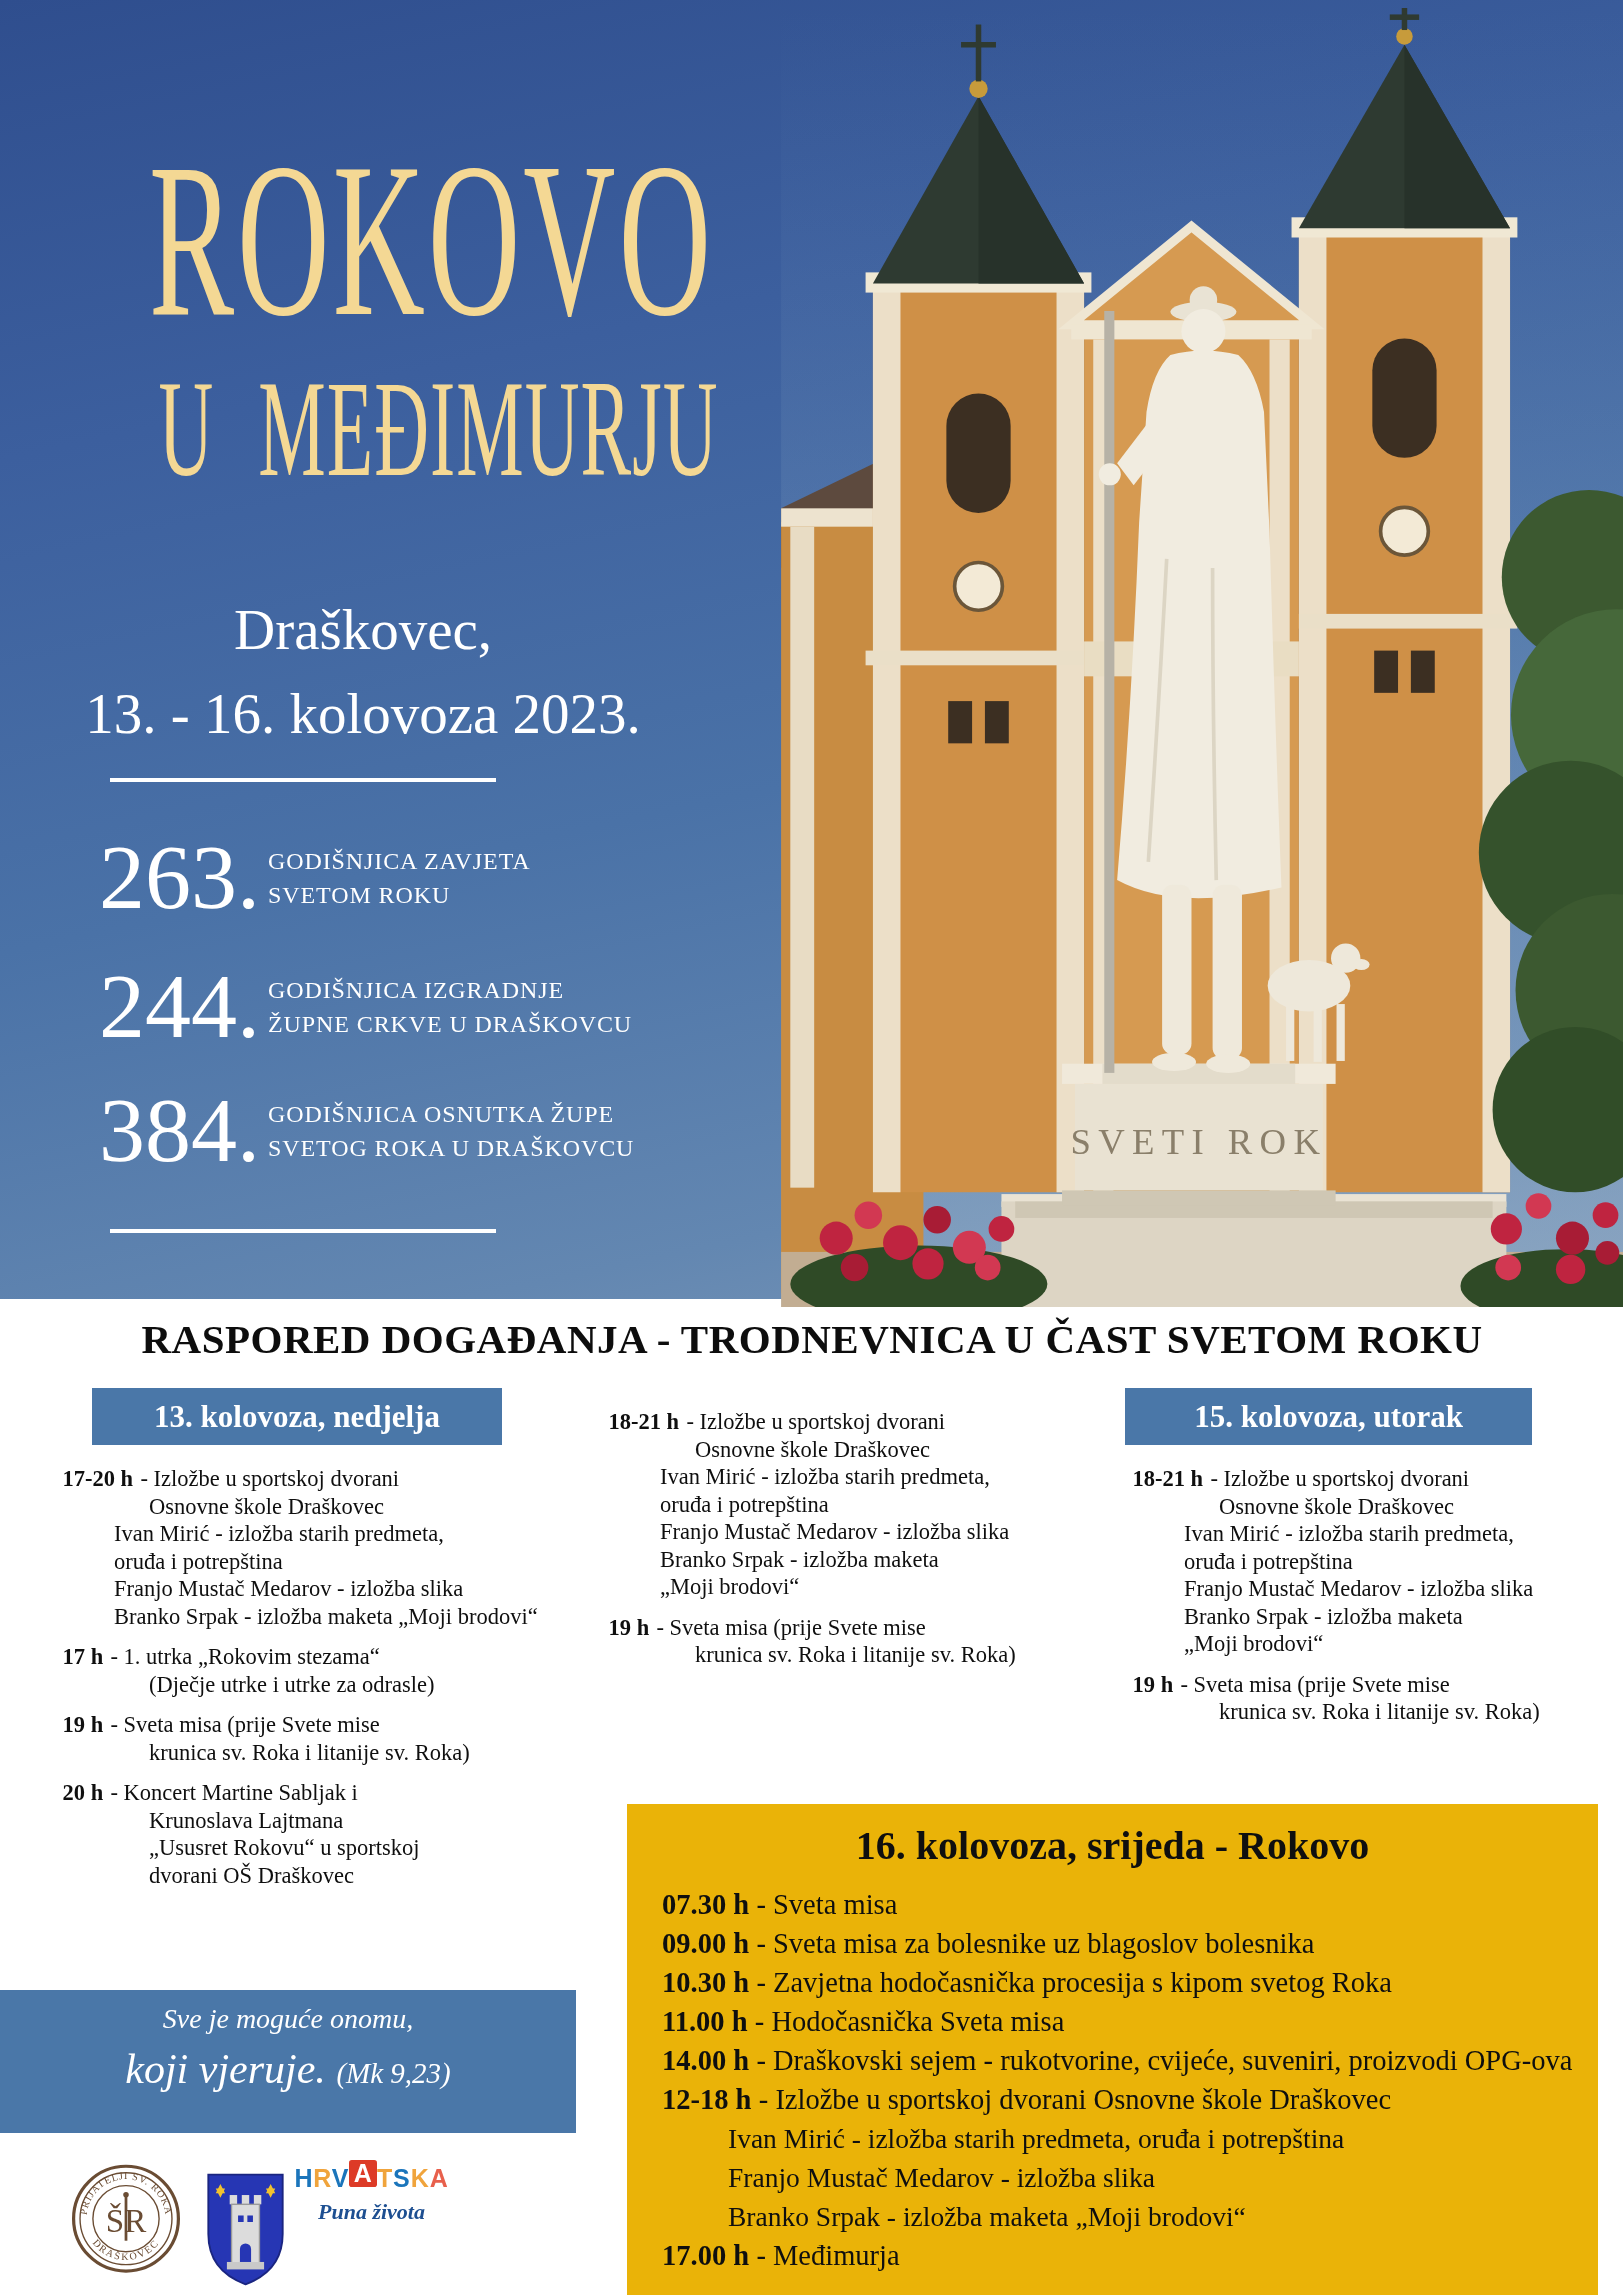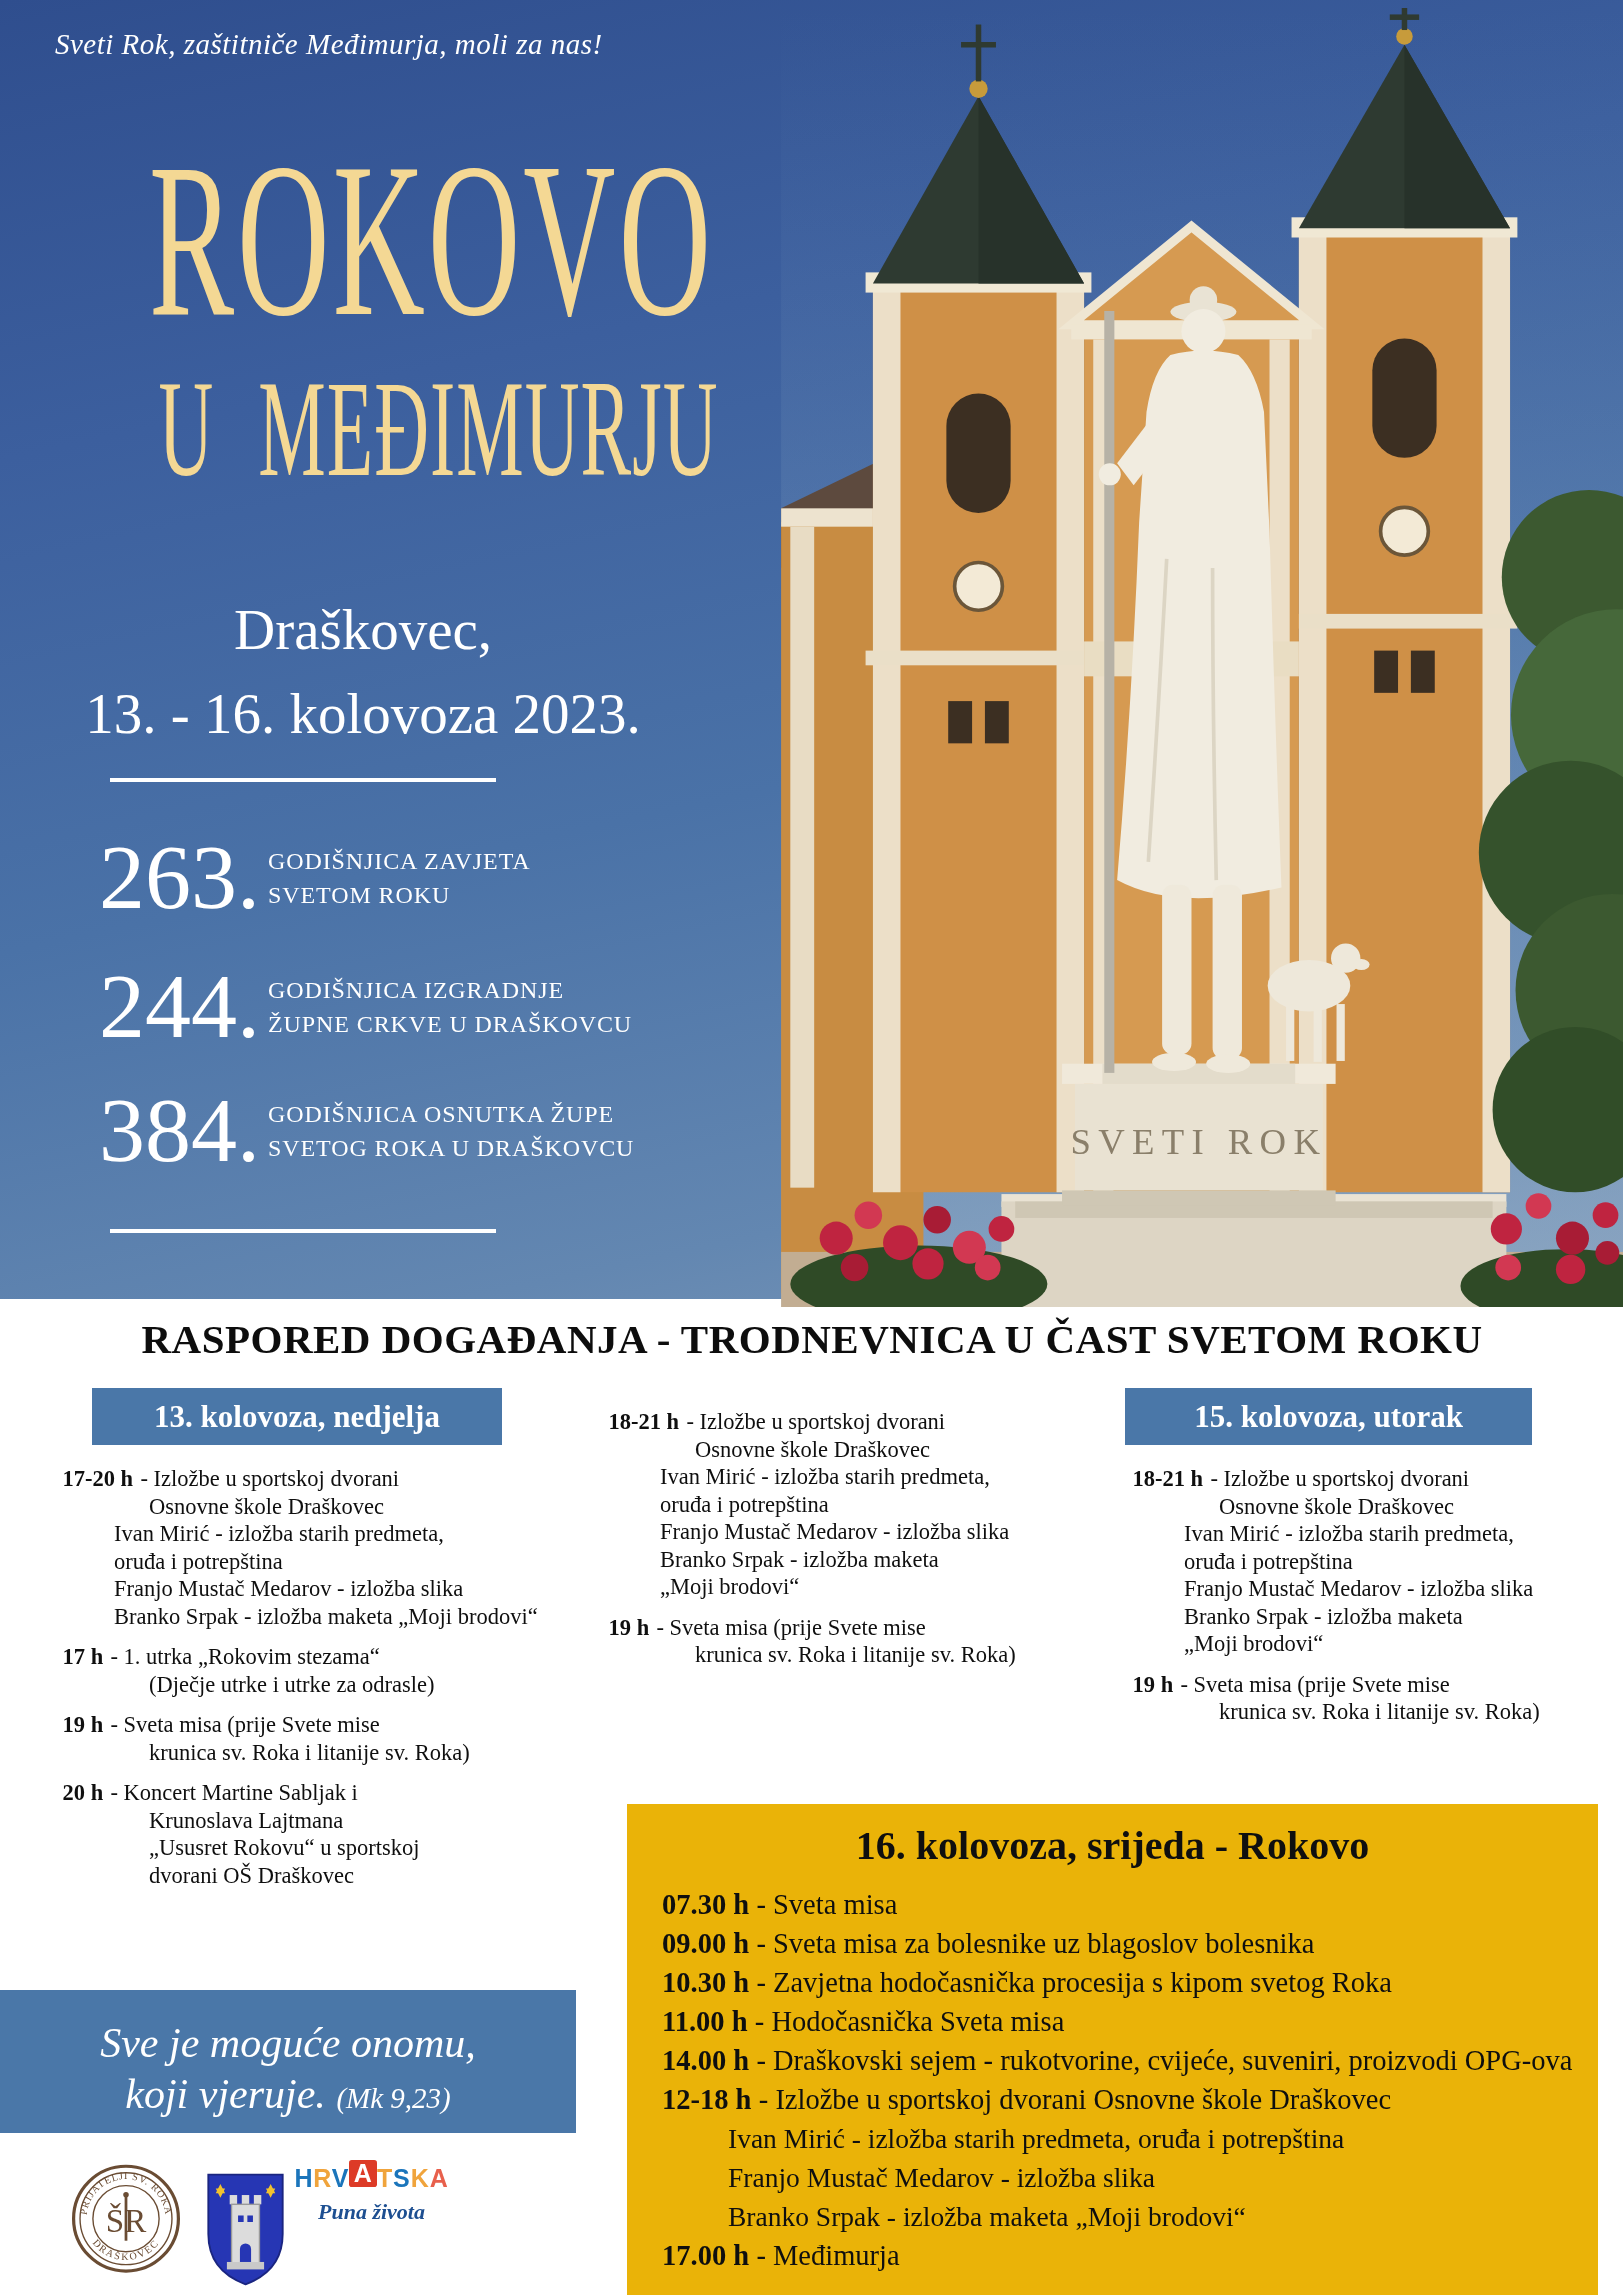--- a/index.html
+++ b/index.html
@@ -48,21 +48,21 @@
   .ln{padding-left:16.5px;}
   .ln b{margin-right:7.3px;}
   .ln.ind1{padding-left:68px;}
   .ln.ind2{padding-left:103px;}
   .ln.gap{margin-top:13px;}
   
   .quote-box{
     position:absolute;left:0;top:1990px;width:576px;height:143px;background:#4a77a8;
     color:#ffffff;text-align:center;font-style:italic;
   }
-  .quote-l1{margin-top:28px;font-size:42px;line-height:51px;}
+  .quote-l1{margin-top:3px;font-size:28px;line-height:51px;}
   .quote-l2{font-size:42px;line-height:51px;}
   .quote-ref{font-size:29px;}
   
   .day4-box{
     position:absolute;left:627px;top:1804px;width:971px;height:491px;background:#eab308;
     color:#0f0f0f;
   }
   .day4-header{margin-top:16.5px;text-align:center;font-size:40px;font-weight:bold;line-height:50px;}
   .day4-lines{margin-top:14.7px;margin-left:35px;font-size:28.5px;line-height:39px;}
   .day4-lines .ln{padding-left:0;}
@@ -215,21 +215,20 @@
             <circle cx="825" cy="1305" r="14" fill="#d23852"></circle>
           <circle cx="862" cy="1340" r="18" fill="#a81c35"></circle>
             <circle cx="898" cy="1315" r="14" fill="#bf2440"></circle>
           <circle cx="792" cy="1372" r="14" fill="#d23852"></circle>
             <circle cx="860" cy="1374" r="16" fill="#bf2440"></circle>
           <circle cx="900" cy="1356" r="13" fill="#a81c35"></circle>
         </g>
       </svg>
     </div>
 
-    <div class="invocation">Sveti Rok, zaštitniče Međimurja, moli za nas!</div>
     <div class="title1">ROKOVO</div>
     <div class="title2">U MEĐIMURJU</div>
 
     <div class="place-date">
       <div>Draškovec,</div>
       <div>13. - 16. kolovoza 2023.</div>
     </div>
 
     <div class="sep-line" style="top:778px;"></div>
 

